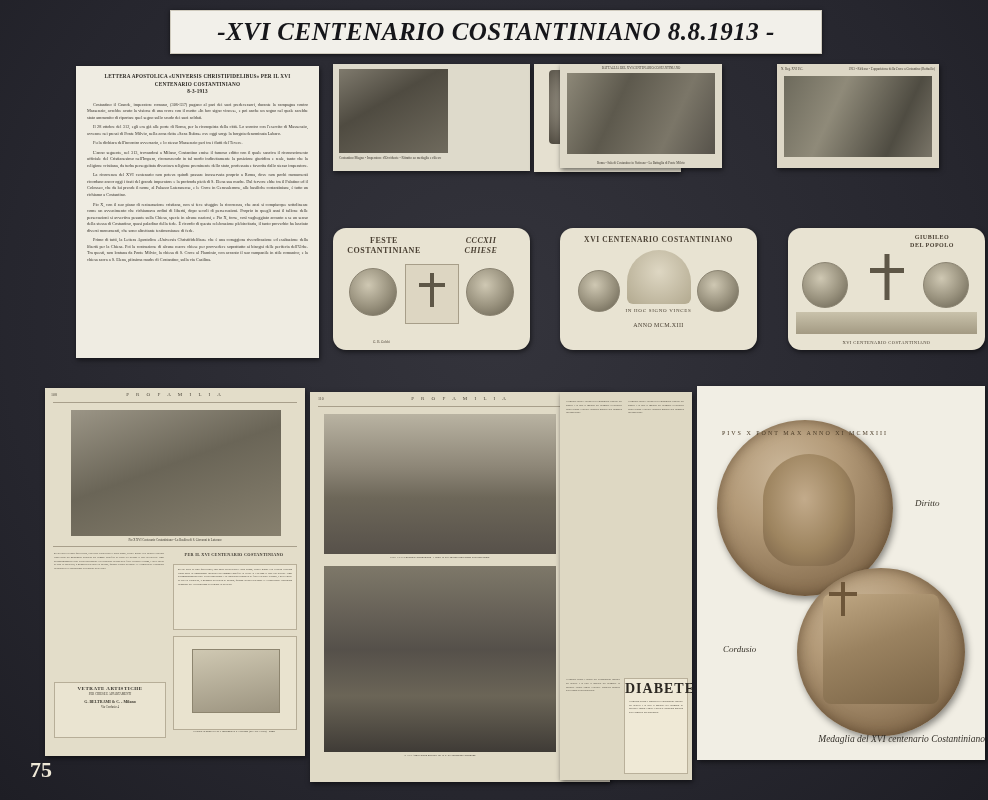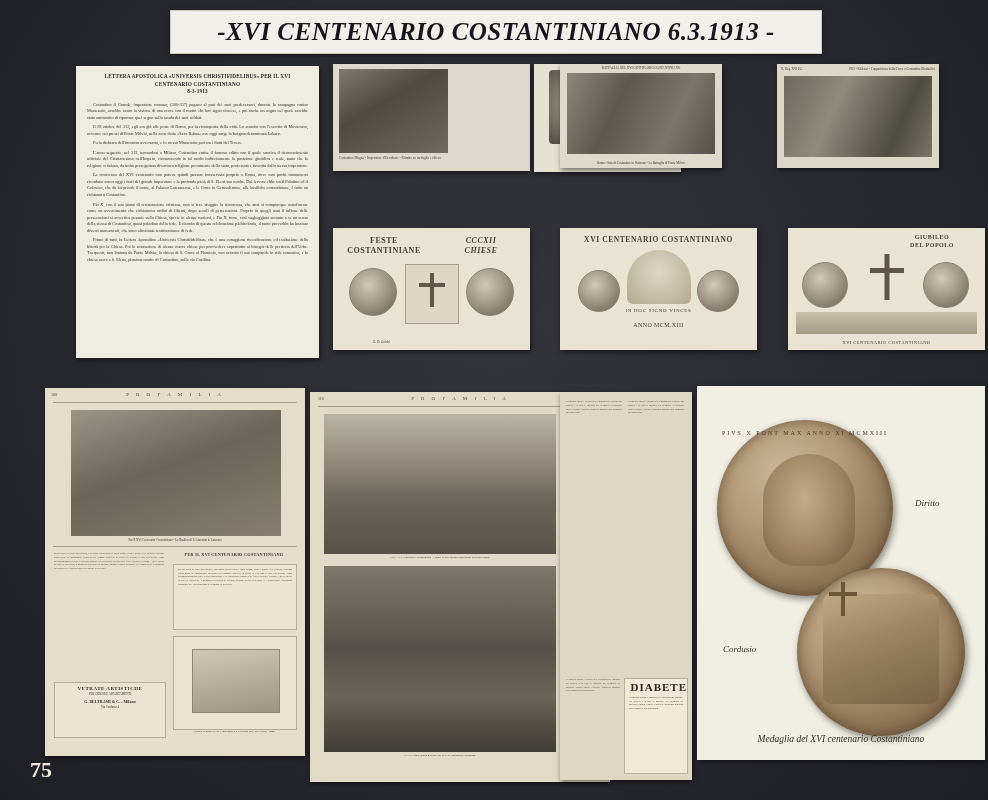--- a/index.html
+++ b/index.html
@@ -86,21 +86,21 @@
   #fresco-a{left:560px;top:64px;width:162px;height:104px;background:#ded9c9;}
   #fresco-a .inner{position:absolute;left:7px;top:9px;right:7px;bottom:14px;
     background:linear-gradient(115deg,#8d8878 0%,#5d594d 35%,#7b7668 70%,#56524a 100%);}
   #fresco-a .t{position:absolute;left:0;right:0;top:2px;text-align:center;font-size:3.2px;color:#3d382f;}
   #fresco-a .b{position:absolute;left:0;right:0;bottom:3px;text-align:center;font-size:3.2px;color:#3d382f;}
   #fresco-b{left:777px;top:64px;width:162px;height:104px;background:#ddd7c6;}
   #fresco-b .inner{position:absolute;left:7px;top:12px;right:7px;bottom:11px;
     background:linear-gradient(115deg,#6d6a5c 0%,#8f8a79 35%,#4f4c42 75%,#7a7568 100%);}
   #fresco-b .t{position:absolute;left:4px;right:4px;top:3px;font-size:3.2px;color:#3d382f;display:flex;justify-content:space-between;}
   
-  .comm-card{background:#e8e3d2;}
+  .comm-card{background:#e8e3d2;border-radius:13px;}
   #card1{left:333px;top:228px;width:197px;height:122px;}
   #card2{left:560px;top:228px;width:197px;height:122px;}
   #card3{left:788px;top:228px;width:197px;height:122px;}
   .cc-title{position:absolute;left:0;right:0;top:6px;text-align:center;font-size:7px;letter-spacing:.6px;color:#4a4033;font-weight:bold;}
   .cc-sub{position:absolute;left:0;right:0;bottom:5px;text-align:center;font-size:4.6px;letter-spacing:.4px;color:#4a4033;}
   .medallion{
     position:absolute;border-radius:50%;
     background:radial-gradient(circle at 40% 35%, #cfc8b3 0%, #97907c 55%, #645e4e 100%);
     border:1.5px solid #8a8371;
   }
@@ -128,49 +128,49 @@
   }
   .rule{position:absolute;height:1px;background:#a89f8b;}
   
   .medal-big{
     position:absolute;border-radius:50%;
     background:
       radial-gradient(circle at 38% 30%, #cbb79a 0%, #b39a78 35%, #8d7455 70%, #6b553b 100%);
     box-shadow:inset 0 0 14px rgba(60,40,20,.55), 2px 3px 7px rgba(0,0,0,.45);
   }
   .medal-label{position:absolute;font-style:italic;font-size:9px;color:#3a352c;}
-  .medal-caption{position:absolute;left:0;right:0;text-align:center;font-style:italic;font-size:9.5px;color:#332f28;}
+  .medal-caption{position:absolute;left:0;right:0;text-align:right;font-style:italic;font-size:9.5px;color:#332f28;}
   
   #page-number{
     position:absolute;left:30px;top:757px;
     font-size:22px;font-weight:bold;color:#efe9d8;
     font-family:"Liberation Serif", serif;
   }
   .diabete-ad{
     position:absolute;
     background:#efe9d6;
     border:1px solid #b9b09a;
   }
   .diabete-ad .hd{
-    text-align:right;font-weight:bold;font-size:11px;letter-spacing:1px;color:#2c2822;margin-top:2px;
+    text-align:left;font-weight:bold;font-size:14px;letter-spacing:1px;color:#2c2822;margin-top:2px;
   }
   .small-ad{
     position:absolute;background:#eae4d1;border:1px solid #b7ae98;
   }
   .small-ad .hd{text-align:center;font-weight:bold;font-size:5px;color:#33302a;margin-top:3px;letter-spacing:.5px;}
   .small-ad .sb{text-align:center;font-size:3px;color:#3b372e;margin-top:2px;line-height:1.3;}
   .tiny{font-size:2.6px;line-height:1.4;color:#4a453b;}
 </style>
 </head>
 <body>
 
 <div class="board">
 
   <div class="title-banner">
-    <span>-XVI  CENTENARIO  COSTANTINIANO  6.3.1913 -</span>
+    <span>-XVI  CENTENARIO  COSTANTINIANO  8.8.1913 -</span>
   </div>
 
   <div class="paper" id="letter">
     <div class="lt-head">
       <div>LETTERA APOSTOLICA «UNIVERSIS CHRISTIFIDELIBUS» PER IL XVI</div>
       <div>CENTENARIO COSTANTINIANO</div>
       <div>8-3-1913</div>
     </div>
     <div class="lt-body">
       <p>Costantino il Grande, imperatore romano, (306-337) pagano al pari dei suoi predecessori, durante la campagna contro Massenzio, avrebbe avuto la visione di una croce con il motto «In hoc signo vinces», e poi anche un sogno nel quale sarebbe stato ammonito di riportare quel segno sullo scudo dei suoi soldati.</p>

